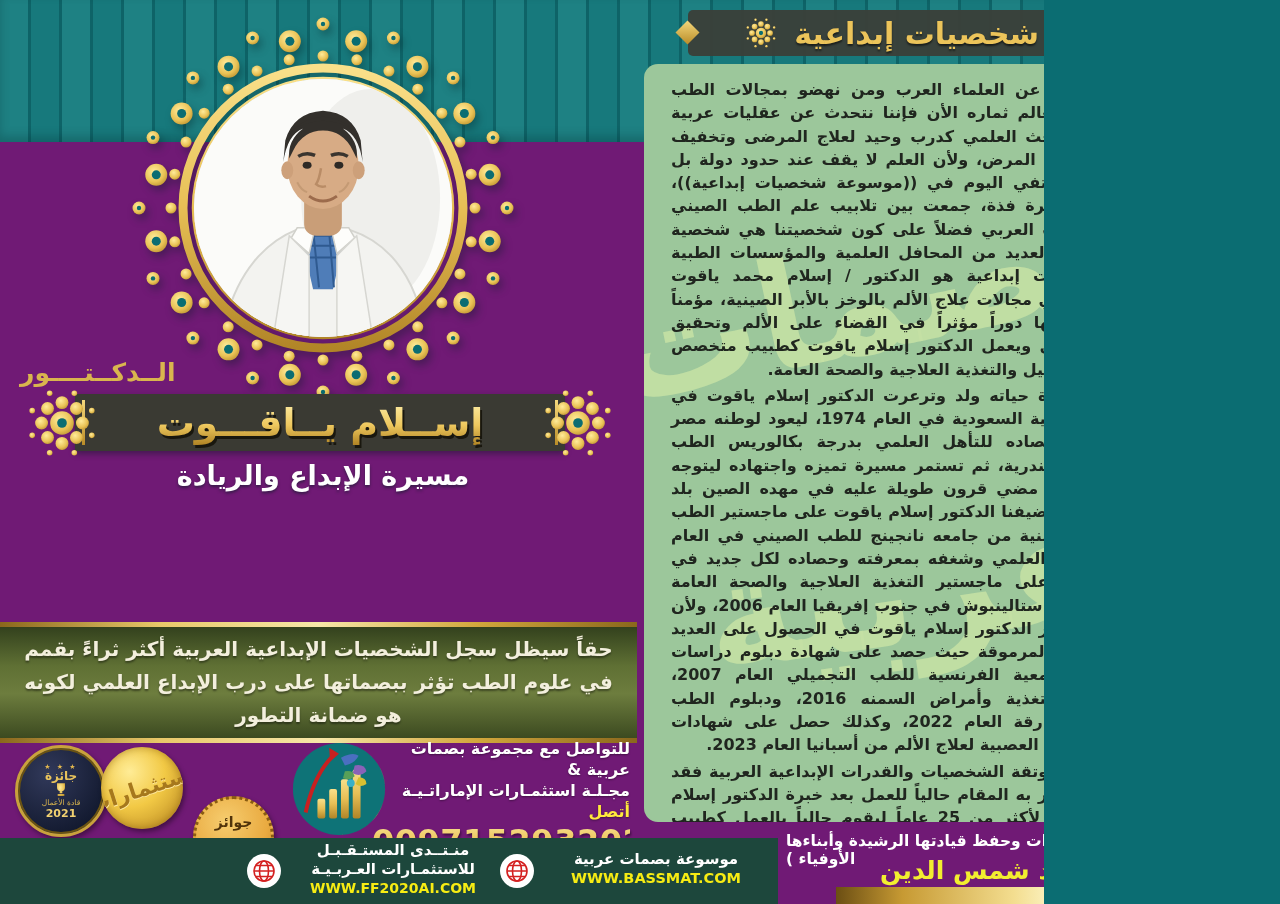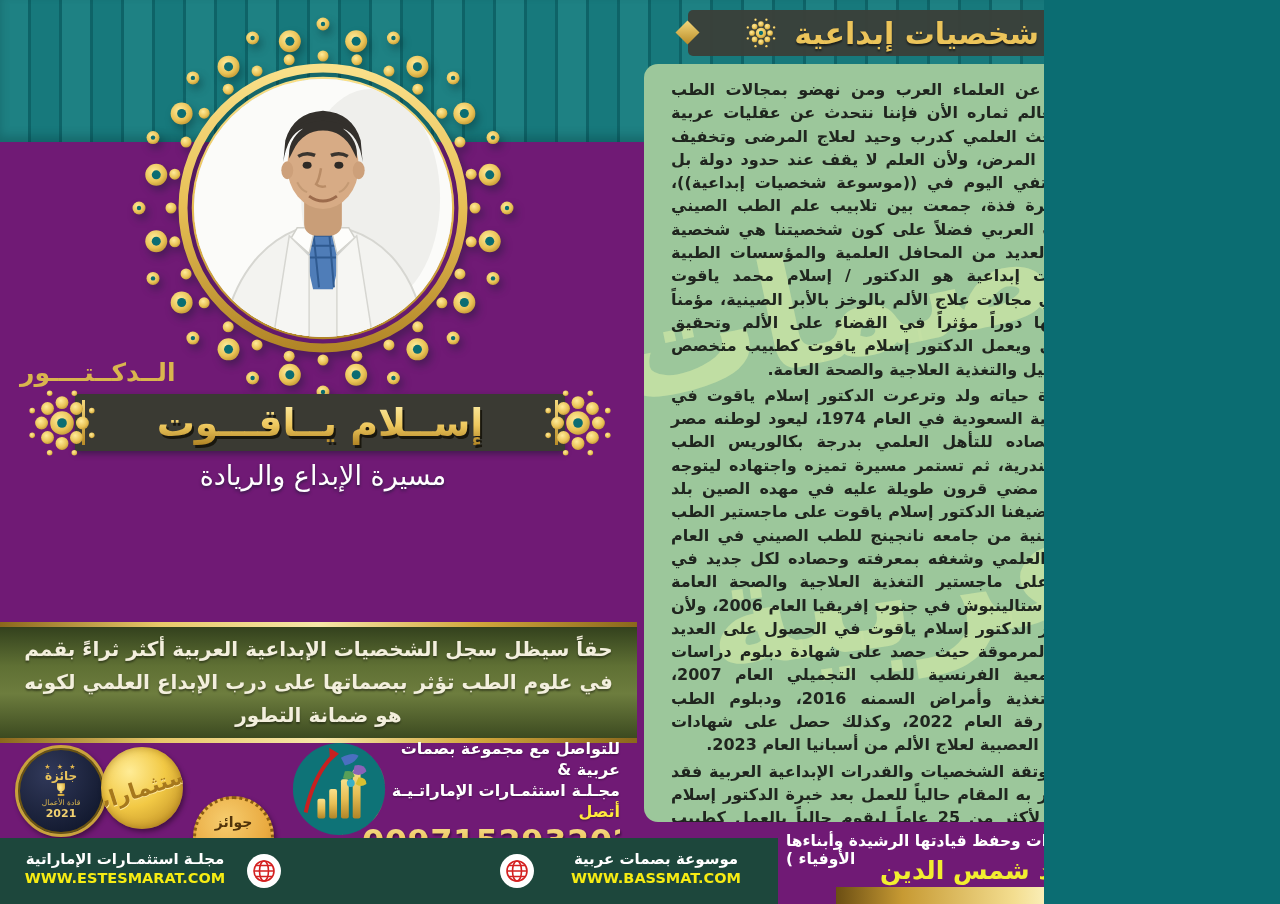--- a/index.html
+++ b/index.html
@@ -40,21 +40,21 @@
     box-shadow:0 3px 6px rgba(0,25,27,.4);}
   .name-banner::before,.name-banner::after{content:"";position:absolute;top:6px;bottom:6px;
     width:3px;background:linear-gradient(180deg,#f4d87c,#b98c28);}
   .name-banner::before{left:7px}.name-banner::after{right:7px}
   .name-text{font-size:38px;font-weight:bold;direction:rtl;
     background:linear-gradient(180deg,#fdeea8,#eec85e 55%,#b08324);
     -webkit-background-clip:text;background-clip:text;color:transparent;
     filter:drop-shadow(2px 3px 0 rgba(20,18,8,.85));}
   .banner-orn{position:absolute;top:-14px;width:86px;height:86px;z-index:4;}
   .subtitle{position:absolute;left:0;top:460px;width:646px;text-align:center;
-    font-size:27px;font-weight:normal;color:#ffffff;z-index:3;direction:rtl;
+    font-size:27px;font-weight:bold;color:#ffffff;z-index:3;direction:rtl;
     text-shadow:0 2px 3px rgba(0,30,32,.5);}
   
   .quote-wrap{position:absolute;left:0;top:622px;width:637px;z-index:3;
     background:linear-gradient(90deg,#8a671c,#e8c869 25%,#f7e7a8 50%,#d2a73c 75%,#8a671c);
     padding:5px 0;}
   .quote-inner{background:linear-gradient(180deg,#33411d,#5f7034 35%,#6d7d3e 60%,#3c4a20);
     min-height:88px;display:flex;align-items:center;justify-content:center;padding:6px 12px;}
   .quote-text{direction:rtl;text-align:center;color:#f3efdd;font-size:20px;
     line-height:33px;font-weight:bold;text-shadow:0 2px 2px rgba(0,0,0,.4);}
   
@@ -73,21 +73,21 @@
   .coin-word{font-size:22px;font-weight:bold;color:#a6781c;transform:rotate(-18deg);
     text-shadow:0 1px 0 #ffe9a0;}
   .medal3{left:193px;top:796px;width:75px;height:75px;
     background:radial-gradient(circle at 40% 30%,#f6cd6f,#e9aa40 60%,#c07f22);
     border:3px dotted #8a5c12;box-shadow:2px 3px 5px rgba(0,0,0,.4);}
   .m3-title{font-size:14px;font-weight:bold;color:#50330a;line-height:15px;}
   .m3-sub{font-size:8px;color:#6a4410;font-weight:bold;line-height:10px;margin-top:12px;}
   .m3-dots{font-size:6px;color:#6a4410;line-height:7px;letter-spacing:2px;}
   .grp-logo{position:absolute;left:290px;top:740px;width:98px;height:98px;z-index:3;}
   
-  .contact{position:absolute;left:362px;top:738px;width:258px;z-index:3;direction:rtl;
+  .contact{position:absolute;left:372px;top:738px;width:258px;z-index:3;direction:rtl;
     text-align:right;}
   .c-line1,.c-line2{font-size:16px;font-weight:bold;color:#ffffff;line-height:21px;
     text-shadow:0 1px 2px rgba(0,0,0,.4);}
   .yellow{color:#ffe93c;}
   .c-phone{font-size:32px;font-weight:bold;letter-spacing:.5px;line-height:38px;direction:ltr;
     text-align:right;background:linear-gradient(180deg,#f8e49a,#edc458 50%,#9f7a20);
     -webkit-background-clip:text;background-clip:text;color:transparent;
     filter:drop-shadow(1px 2px 1px rgba(0,0,0,.45));}
   .c-loc{font-size:12.5px;color:#cfe0d8;line-height:17px;}
   
@@ -370,33 +370,34 @@
   </div>
   <svg class="globe" style="left:499px;top:853px" viewBox="0 0 36 36">
     <circle cx="18" cy="18" r="17" fill="#ffffff"></circle>
     <g stroke="#d42020" fill="none" stroke-width="1.6">
       <circle cx="18" cy="18" r="10"></circle>
         <ellipse cx="18" cy="18" rx="4.5" ry="10"></ellipse>
       <path d="M8,18 h20 M9.5,12.5 h17 M9.5,23.5 h17"></path>
     </g>
   </svg>
 
+  <div class="fcol" style="left:290px;top:841px;width:206px;z-index:4">
+    <div class="ftitle" style="line-height:19px">منـتــدى المستـقـبـل</div>
+    <div class="ftitle" style="line-height:19px">للاستثمـارات العـربـيـة</div>
+    <div class="furl" style="font-size:14px;line-height:19px">WWW.FF2020AI.COM</div>
+  </div>
   <svg class="globe" style="left:246px;top:853px" viewBox="0 0 36 36">
     <circle cx="18" cy="18" r="17" fill="#ffffff"></circle>
     <g stroke="#d42020" fill="none" stroke-width="1.6">
       <circle cx="18" cy="18" r="10"></circle>
         <ellipse cx="18" cy="18" rx="4.5" ry="10"></ellipse>
       <path d="M8,18 h20 M9.5,12.5 h17 M9.5,23.5 h17"></path>
     </g>
   </svg>
 
-  <div class="fcol" style="left:14px;top:849px;width:222px;z-index:4">
-    <div class="ftitle">مجلـة استثمـارات الإماراتية</div>
-    <div class="furl">WWW.ESTESMARAT.COM</div>
-  </div>
 
   <div class="prayer">( حفظ الله تعالى الإمارات وحفظ قيادتها الرشيدة وأبناءها الأوفياء )</div>
   <div class="credit">
     <span class="credit-prefix">تحرير و نشر</span>
     <span class="credit-name">محمد شمس الدين</span>
   </div>
   <div class="gold-bar"></div>
 
 </div>
 

